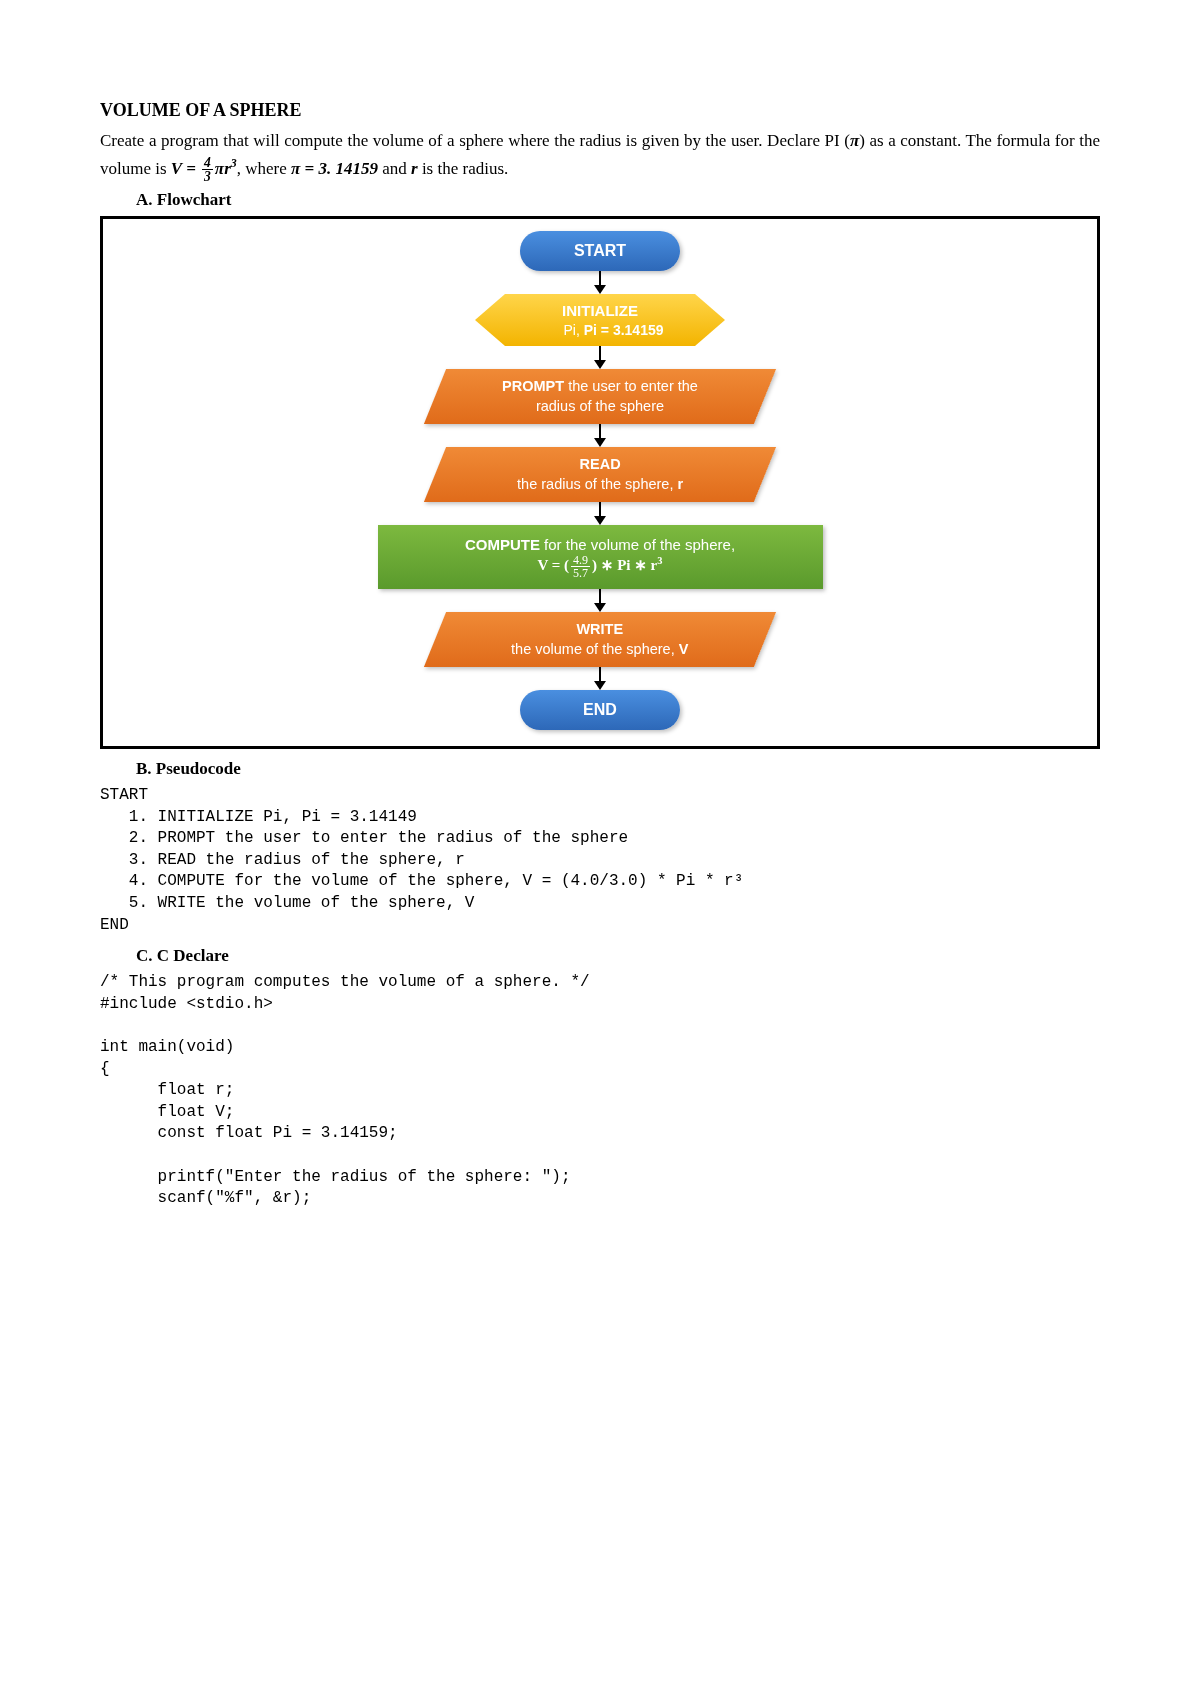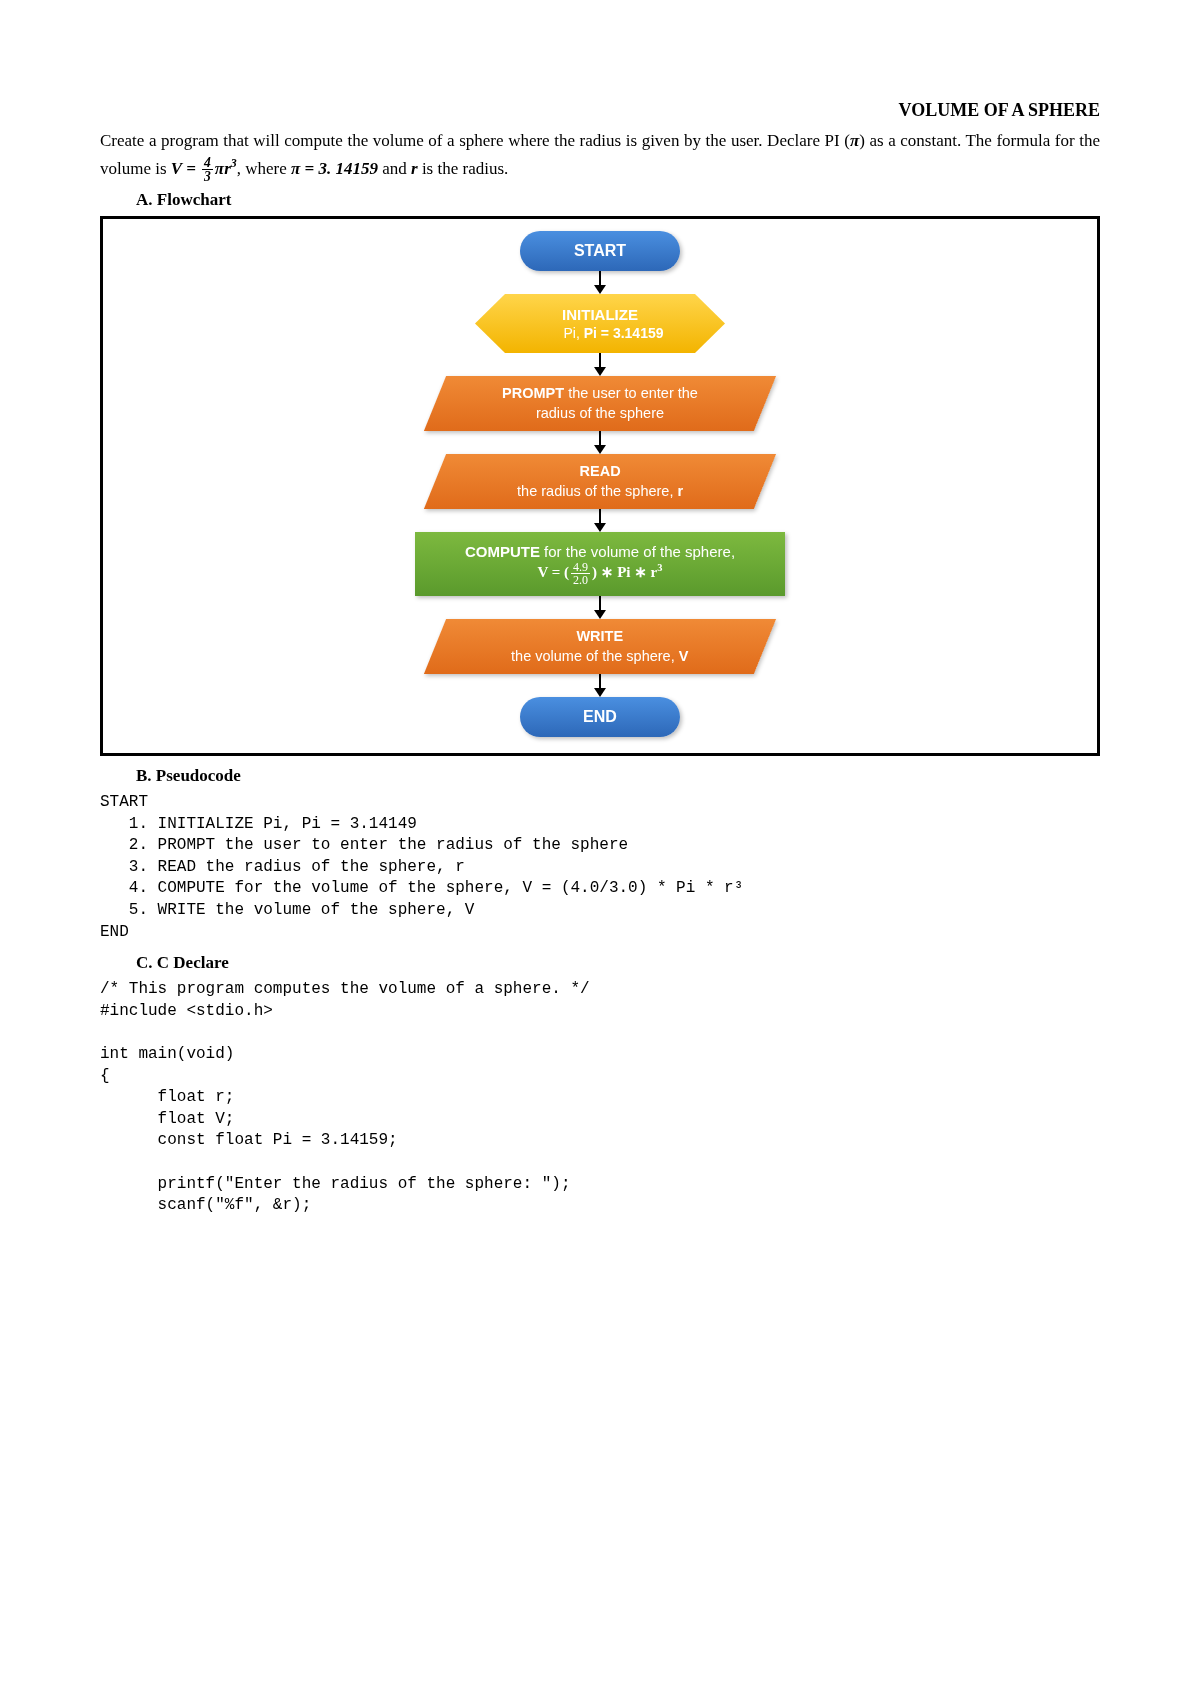--- a/index.html
+++ b/index.html
@@ -6,21 +6,21 @@
     font-family: "Times New Roman", serif;
     font-size: 17px;
     color: #000;
     background: #fff;
     margin: 0;
     padding: 100px 100px 60px 100px;
     width: 1200px;
     box-sizing: border-box;
   }
   .title {
-    text-align: right;
+    text-align: left;
     font-weight: bold;
     font-size: 18px;
     margin-bottom: 6px;
   }
   .intro {
     text-align: justify;
     line-height: 1.6;
   }
   .section-label {
     font-weight: bold;
@@ -52,42 +52,42 @@
   .terminator {
     background: linear-gradient(#4a8fe0, #2d68b8);
     border-radius: 20px;
     width: 160px;
     height: 40px;
     font-weight: bold;
     font-size: 16px;
   }
   .hexagon {
     width: 250px;
-    height: 59px;
+    height: 52px;
     background: linear-gradient(#ffd54a, #f3b400);
     position: relative;
     clip-path: polygon(12% 0, 88% 0, 100% 50%, 88% 100%, 12% 100%, 0 50%);
   }
   .hexagon .line1 { font-weight: bold; color:#fff; font-size:15px;}
   .hexagon .line2 { color:#fff; font-size:14px;margin-left:27px;}
   .parallelogram {
     width: 330px;
     height: 55px;
     background: linear-gradient(#f08a36, #e06b1a);
     transform: skewX(-22deg);
   }
   .parallelogram .inner {
     transform: skewX(22deg);
     text-align:center;
     color:#fff;
     font-size:14.5px;
     line-height:1.4;
   }
   .process {
-    width: 370px;
+    width: 445px;
     min-height: 64px;
     background: linear-gradient(#7db93f, #5a9a2c);
     padding: 8px 10px;
     box-sizing: border-box;
   }
   .arrow {
     display:flex;
     flex-direction:column;
     align-items:center;
   }
@@ -163,21 +163,21 @@
       </div>
     </div>
     <div class="arrow">
         <div class="shaft"></div>
         <div class="head"></div>
       </div>
 
     <div class="node process">
       <div><b>COMPUTE</b><span> for the volume of the sphere,</span></div>
       <div style="font-family:'Times New Roman',serif;">
-        <b>V = (</b><span class="frac"><span class="n">4.9</span><span class="d">2.0</span></span><b>) ∗ Pi ∗ r</b><b><sup>3</sup></b>
+        <b>V = (</b><span class="frac"><span class="n">4.9</span><span class="d">5.7</span></span><b>) ∗ Pi ∗ r</b><b><sup>3</sup></b>
       </div>
     </div>
     <div class="arrow">
         <div class="shaft"></div>
         <div class="head"></div>
       </div>
 
     <div class="node parallelogram">
       <div class="inner">
         <b>WRITE</b><br>

